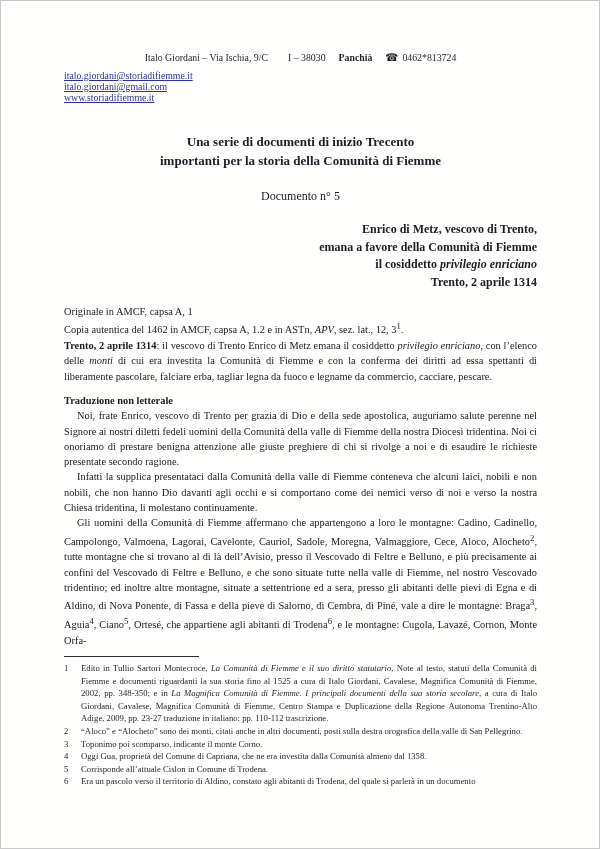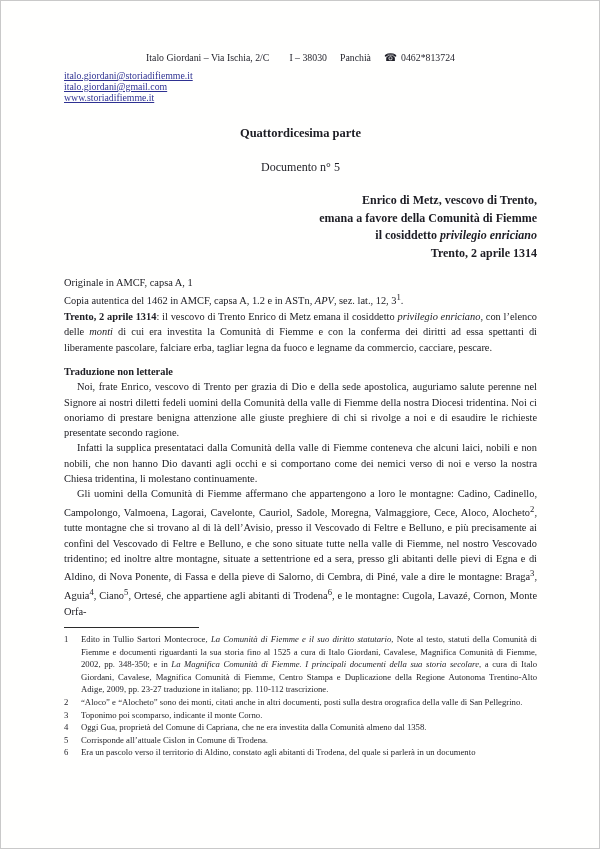--- a/index.html
+++ b/index.html
@@ -12,21 +12,21 @@
     color:#202026;
     overflow:hidden;
     position:relative;
   }
   
   .contact-line {
     display:flex; justify-content:center; align-items:baseline;
     font-size:9.8px; white-space:nowrap; color:#1f1f28;
   }
   .contact-line .gap-lg { margin-left:20px; }
-  .contact-line .gap-md { margin-left:13px; }
+  .contact-line .gap-md { margin-left:13px;font-weight:bold; }
   .phone-wrap { margin-left:13px; display:inline-flex; align-items:baseline; }
   .phone-glyph { font-size:10.5px; margin-right:4px; }
   .links-row {
     display:flex; justify-content:space-between; align-items:baseline;
     margin-top:7px; font-size:9.8px;flex-direction:column;
   }
   .link { color:#2e3192; text-decoration:underline; cursor:pointer; }
   .link.website { margin-right:20px; }
   
   .title { margin-top:29px; text-align:center; font-weight:bold; font-size:13px; line-height:19px; color:#1d1d24; }
@@ -46,37 +46,40 @@
   .fn { display:flex; font-size:8.7px; line-height:12.6px; color:#26262c; }
   .fn-num { width:17px; flex:none; }
   .fn-text { flex:1; text-align:justify; }
 </style>
 </head>
 <body>
 
 <div class="page">
 
   <div class="contact-line">
-    <span>Italo Giordani – Via Ischia, 2/C</span>
+    <span>Italo Giordani – Via Ischia, 9/C</span>
     <span class="gap-lg">I – 38030</span>
     <span class="gap-md">Panchià</span>
     <span class="phone-wrap">
       <span class="phone-glyph">☎</span>
       <span>0462*813724</span>
     </span>
   </div>
 
   <div class="links-row">
     <span class="link">italo.giordani@storiadifiemme.it</span>
     <span class="link">italo.giordani@gmail.com</span>
     <span class="link website">www.storiadifiemme.it</span>
   </div>
 
+  <div class="title">
+    <div>Una serie di documenti di inizio Trecento</div>
+    <div>importanti per la storia della Comunità di Fiemme</div>
+  </div>
 
-  <div class="part-title">Quattordicesima parte</div>
 
   <div class="doc-number">Documento n° 5</div>
 
   <div class="doc-heading">
     <div>Enrico di Metz, vescovo di Trento,</div>
     <div>emana a favore della Comunità di Fiemme</div>
     <div>il cosiddetto <i>privilegio enriciano</i></div>
     <div>Trento, 2 aprile 1314</div>
   </div>
 

